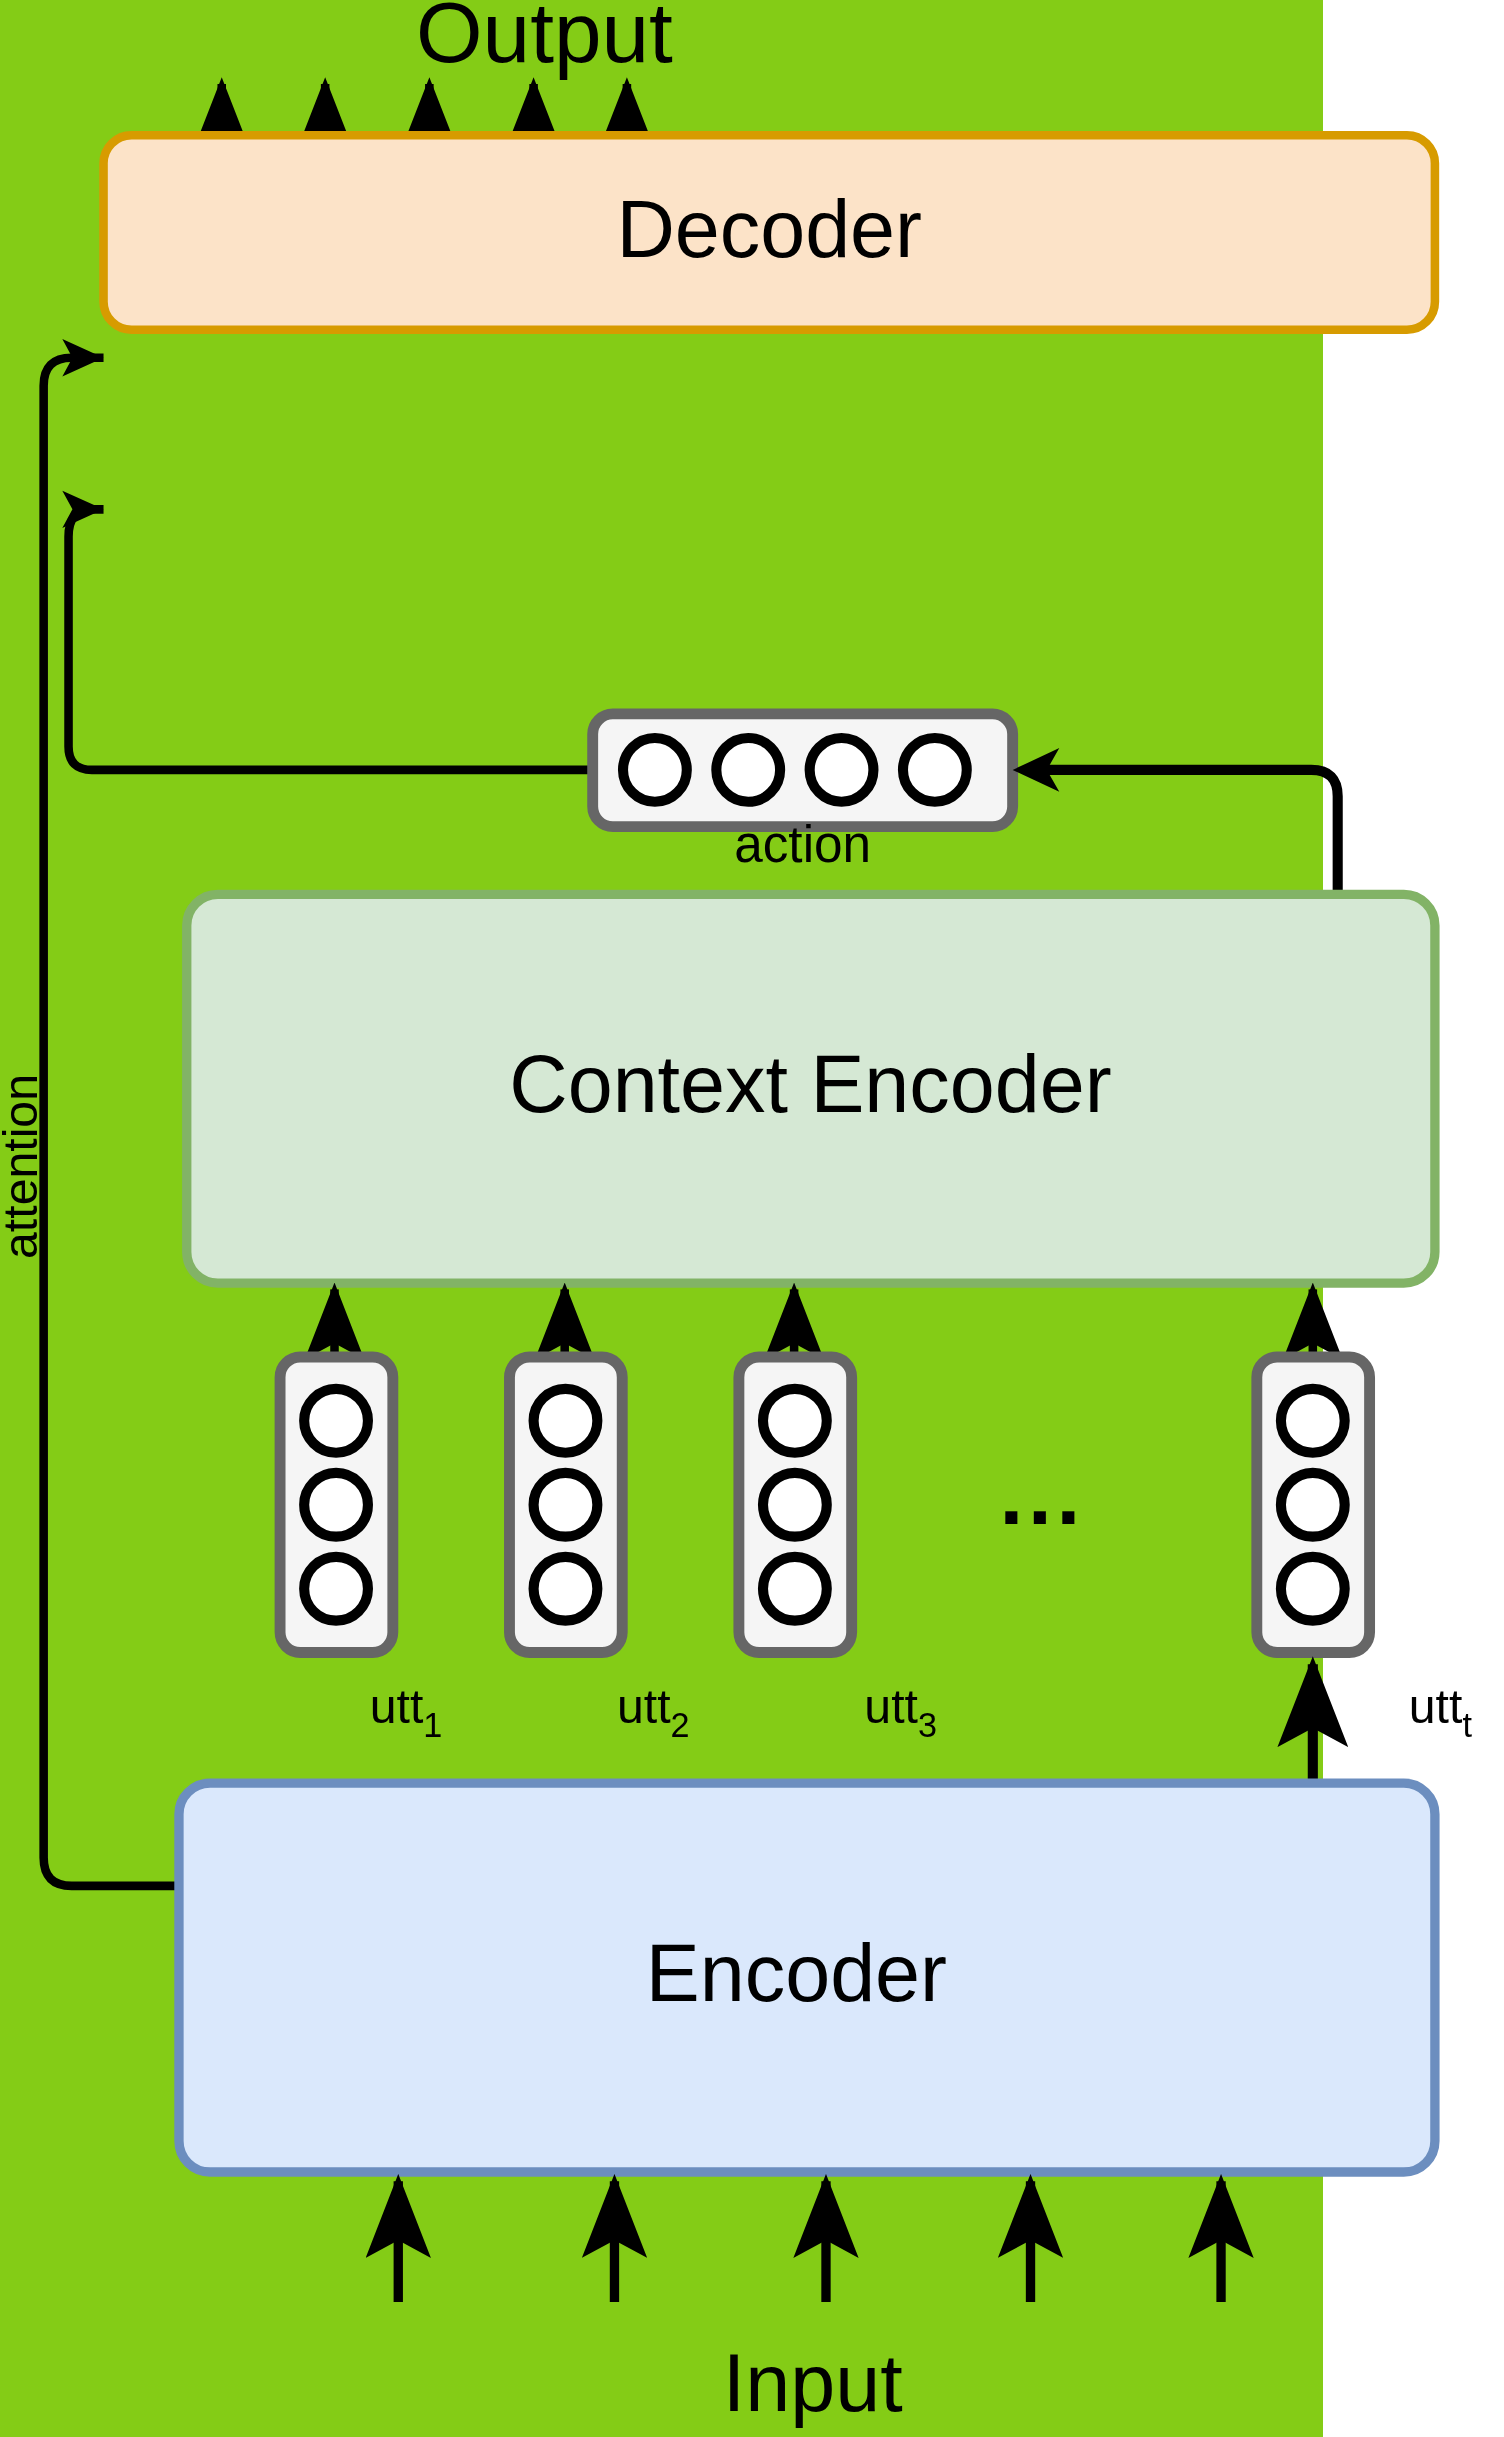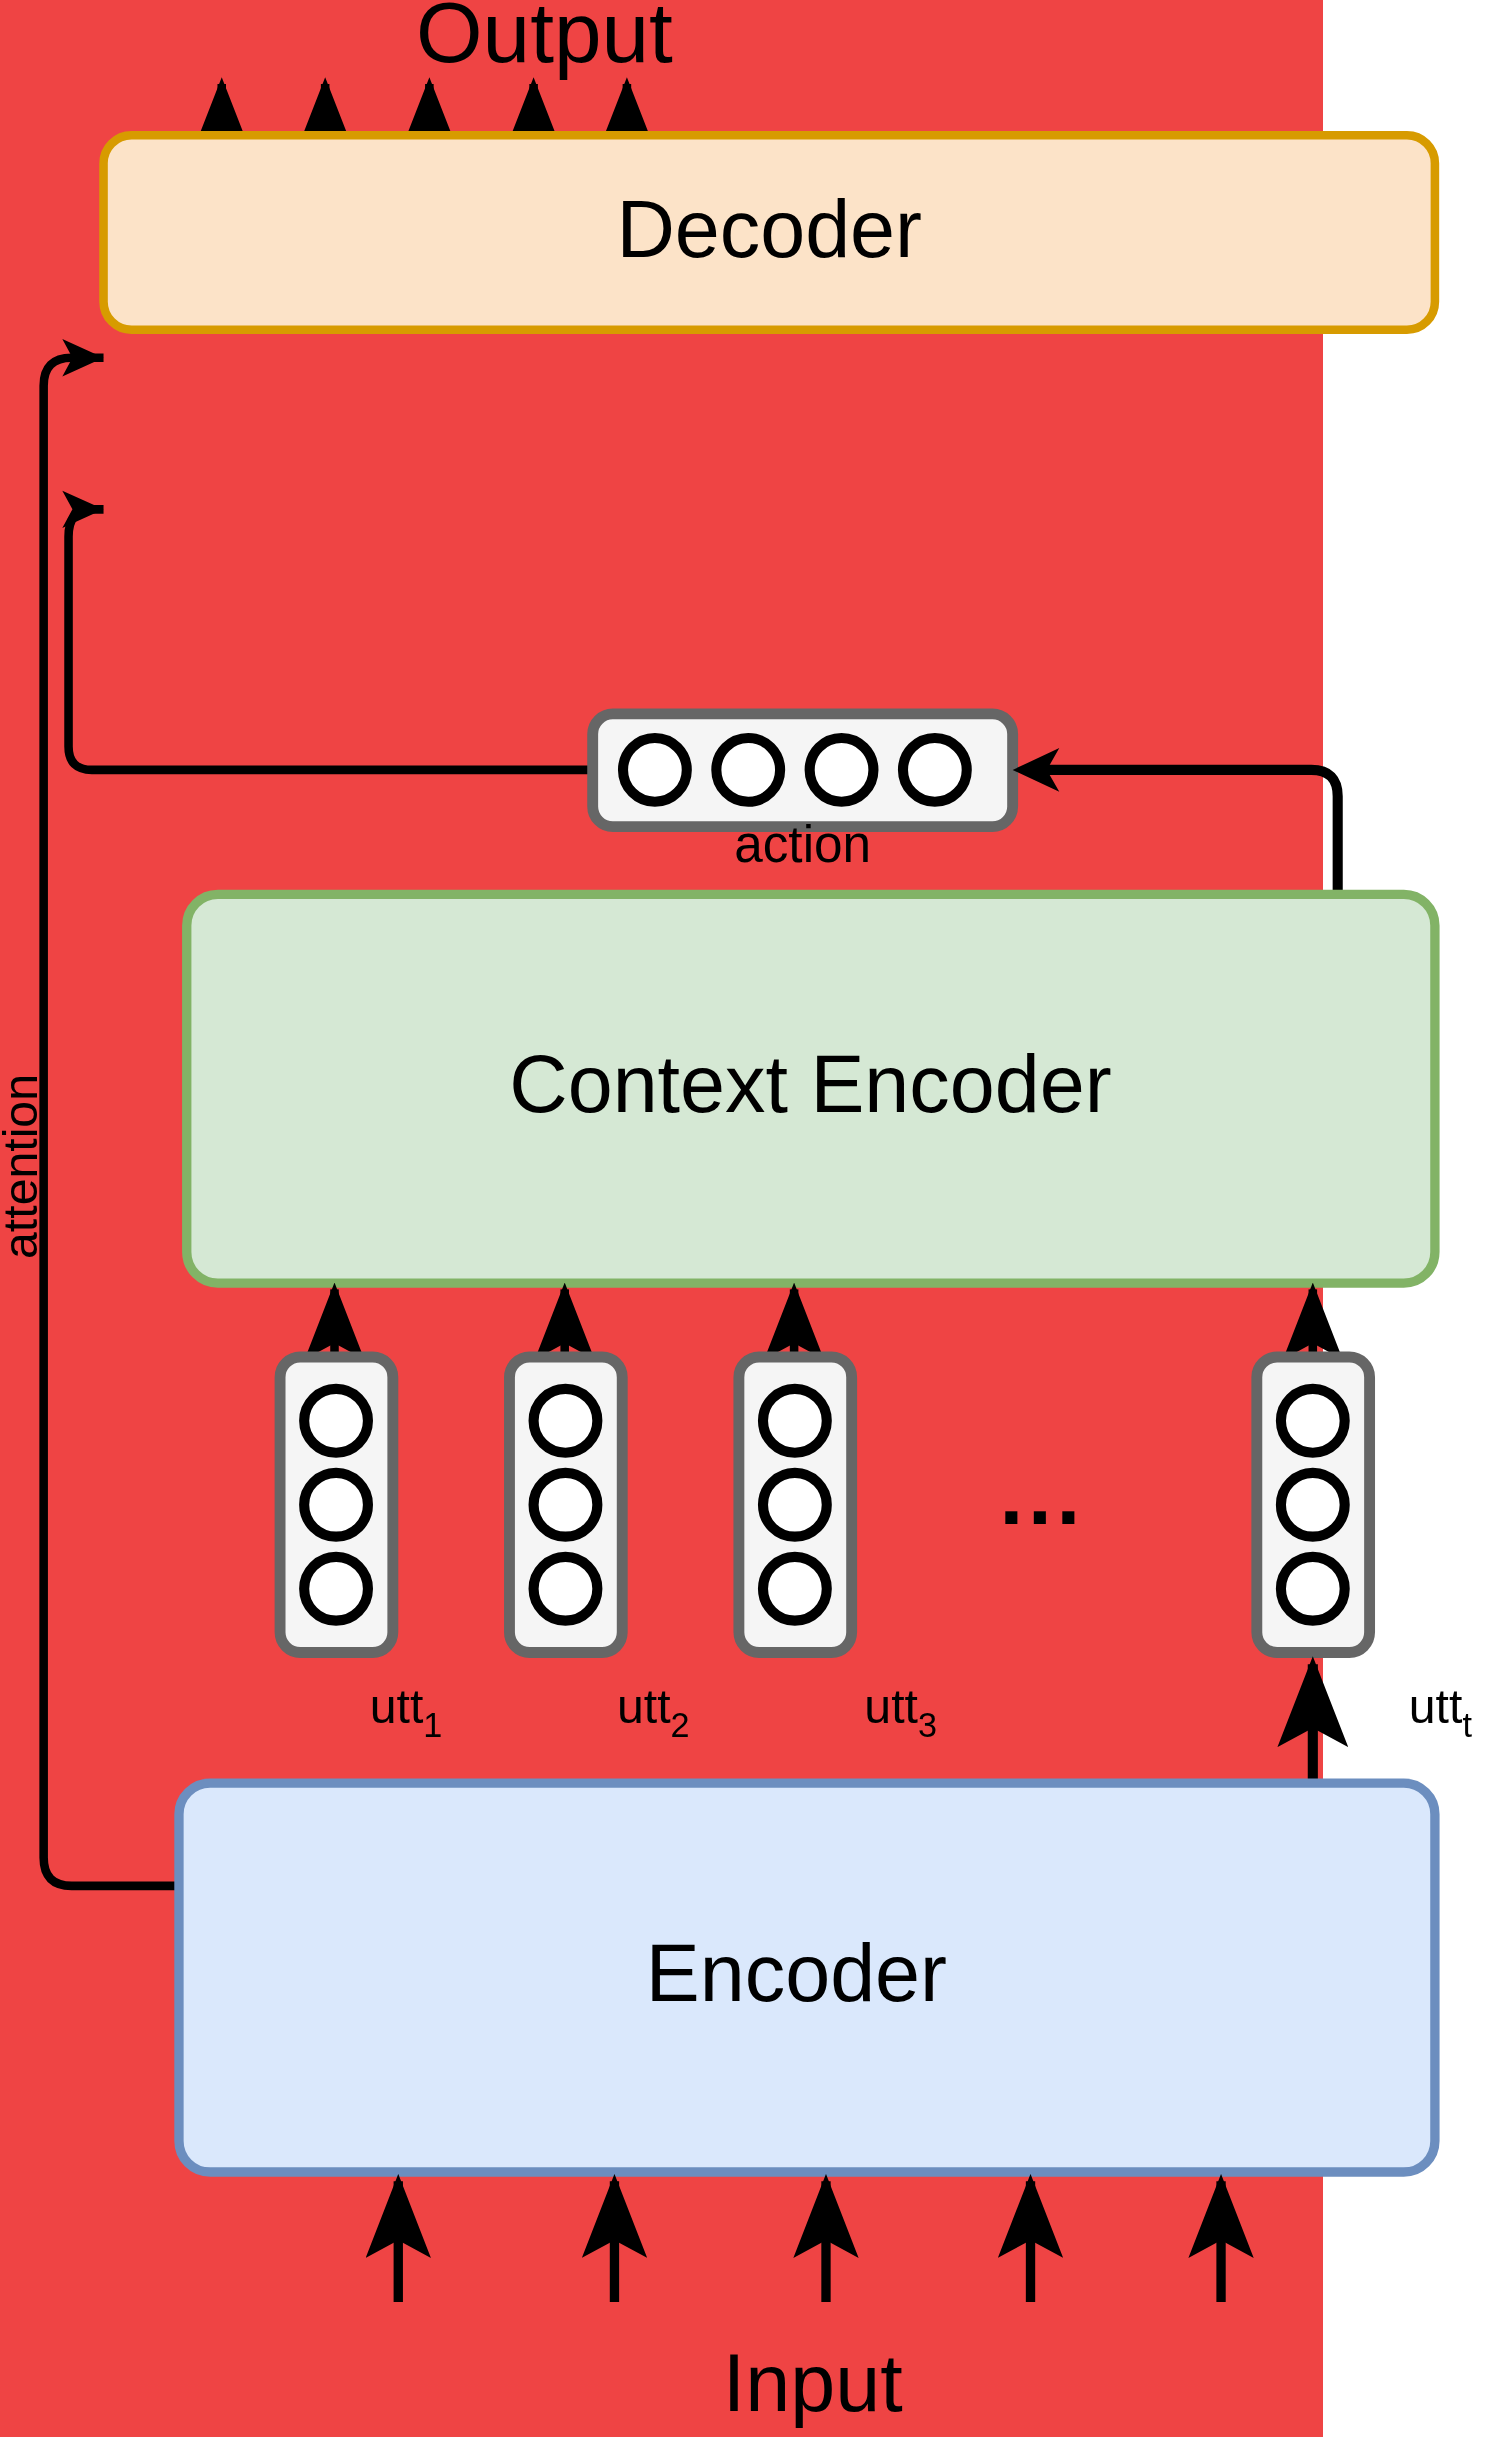--- a/index.html
+++ b/index.html
@@ -10,21 +10,21 @@
   body {
     width: 1505px;
     height: 2438px;
     font-family: "Liberation Sans", sans-serif;
     overflow: hidden;
   }
   #diagram-root {
     position: relative;
     width: 1323px;
     height: 2438px;
-    background: #ef4444;
+    background: #84cc16;
   }
   svg.diagram {
     display: block;
     width: 1505px;
     height: 2438px;
   }
   .box-label {
     font-family: "Liberation Sans", sans-serif;
     fill: #000000;
     text-anchor: middle;

